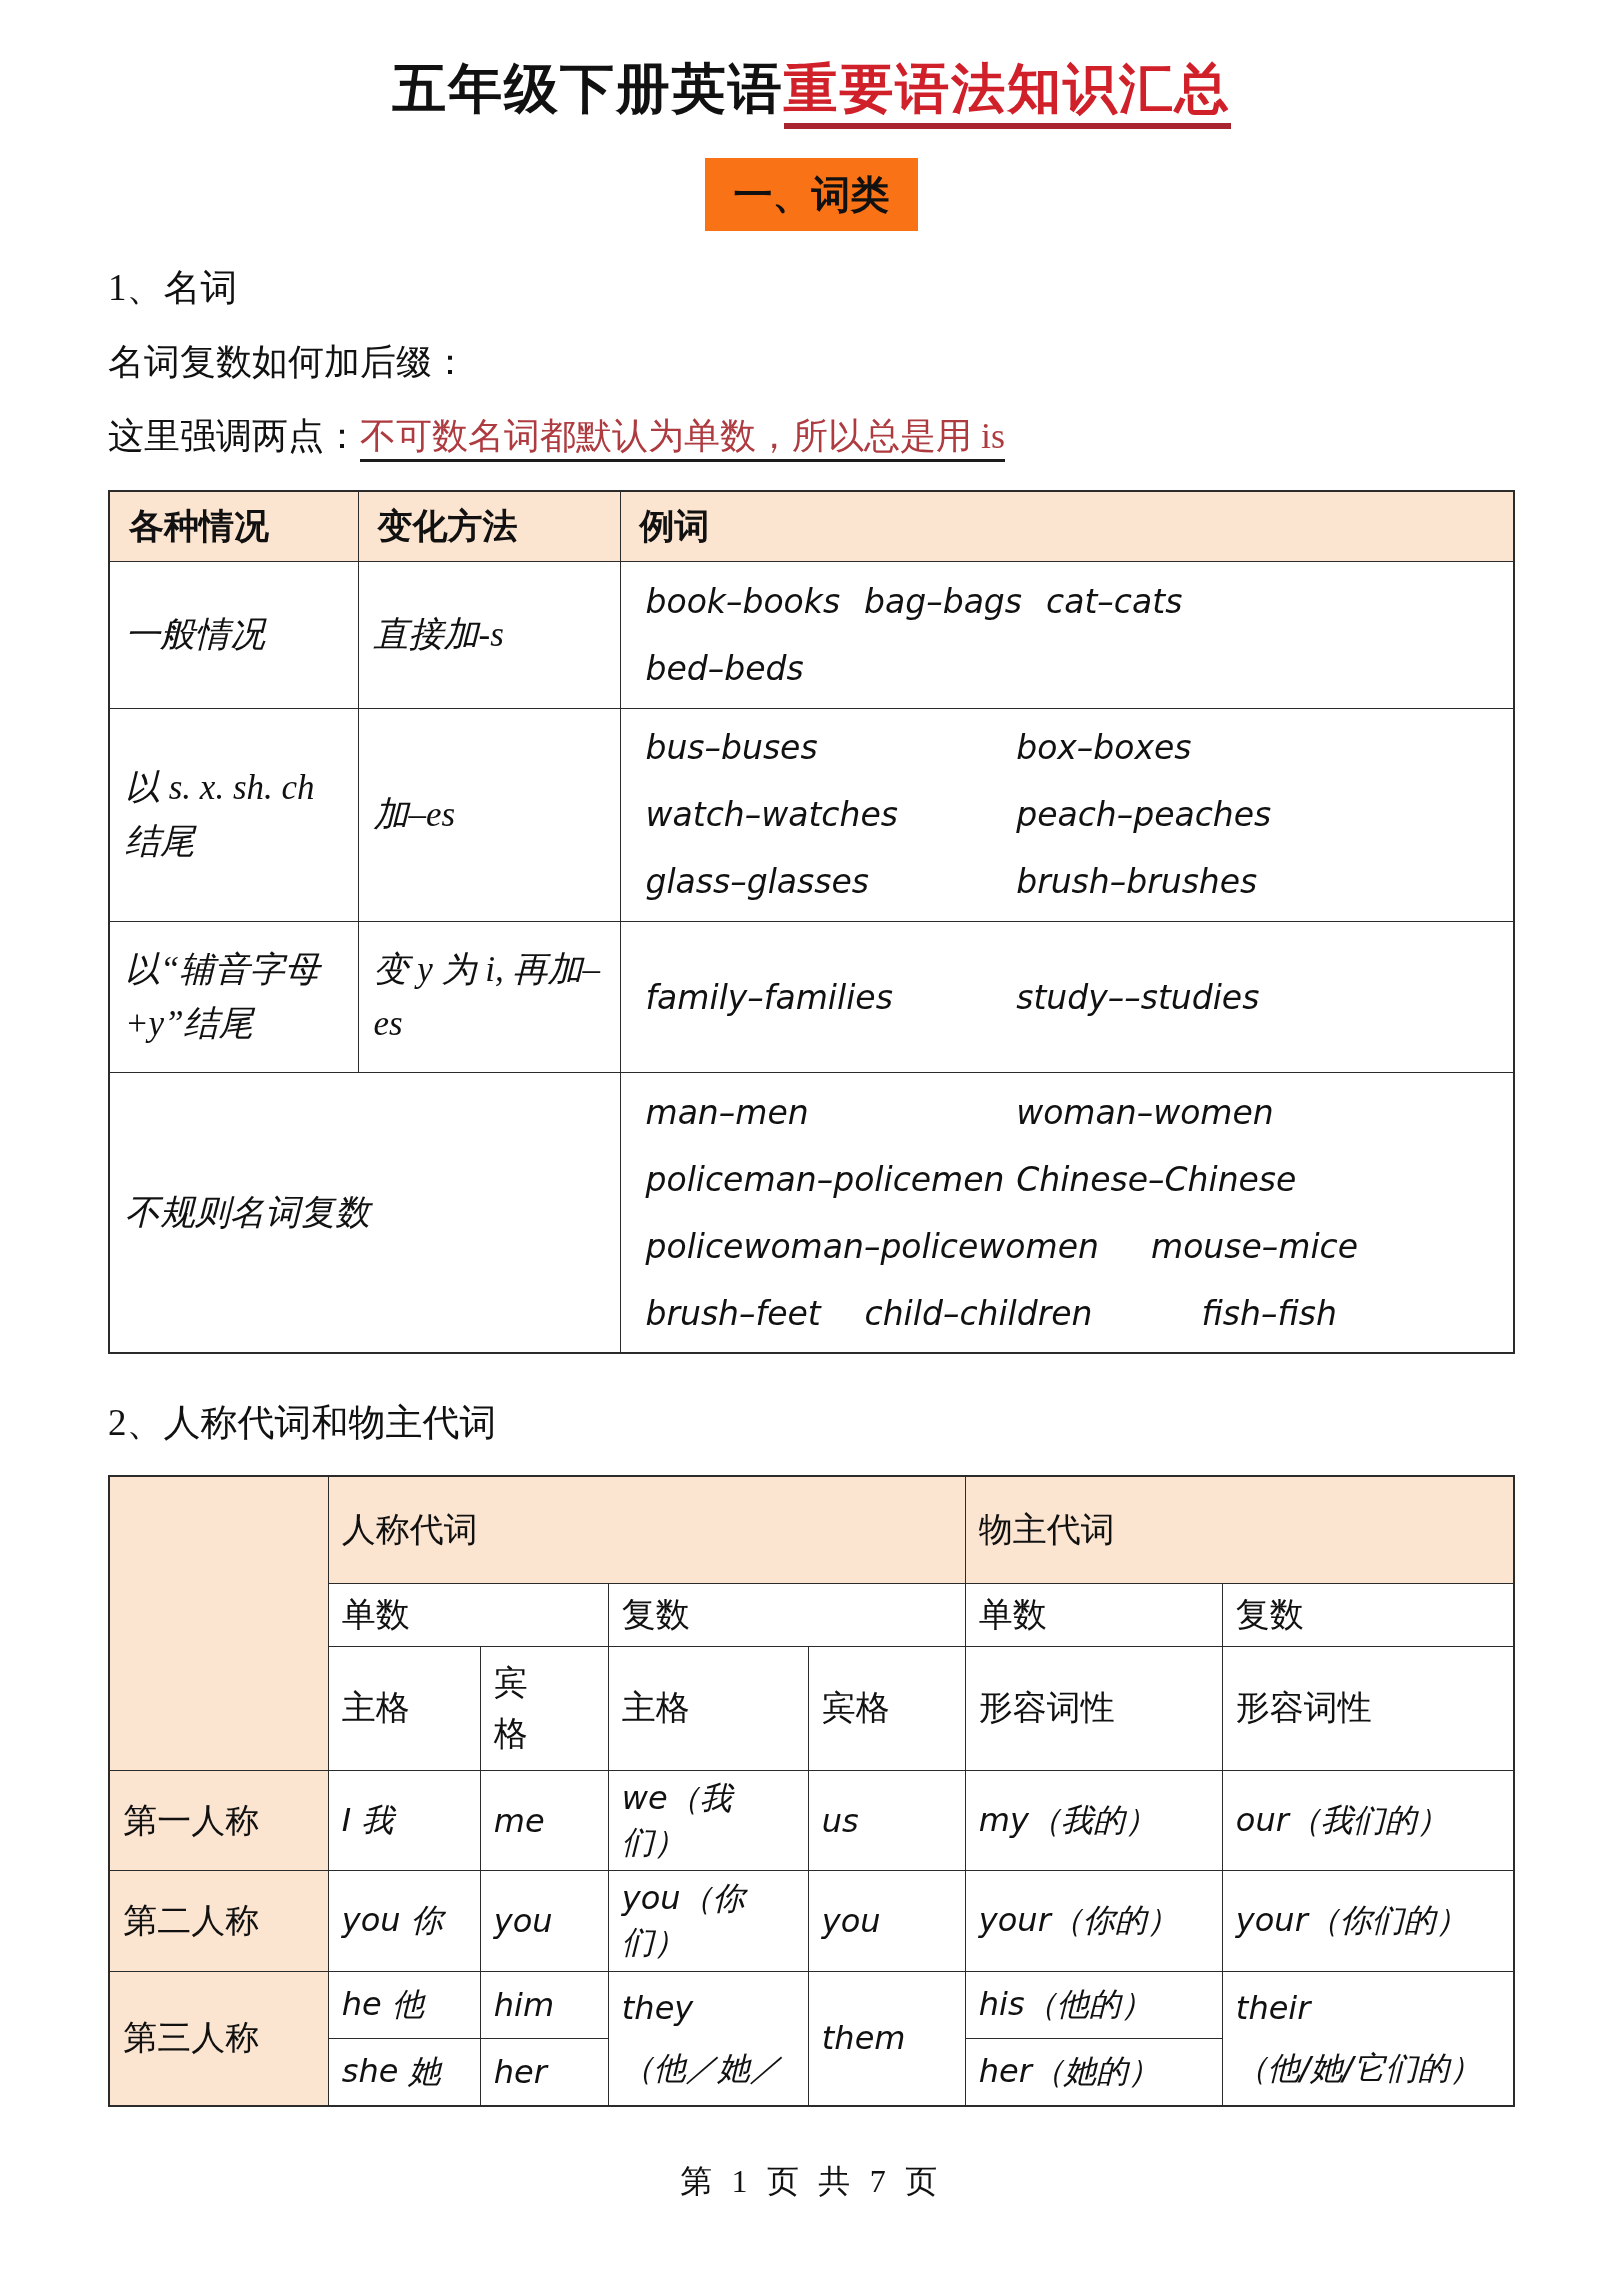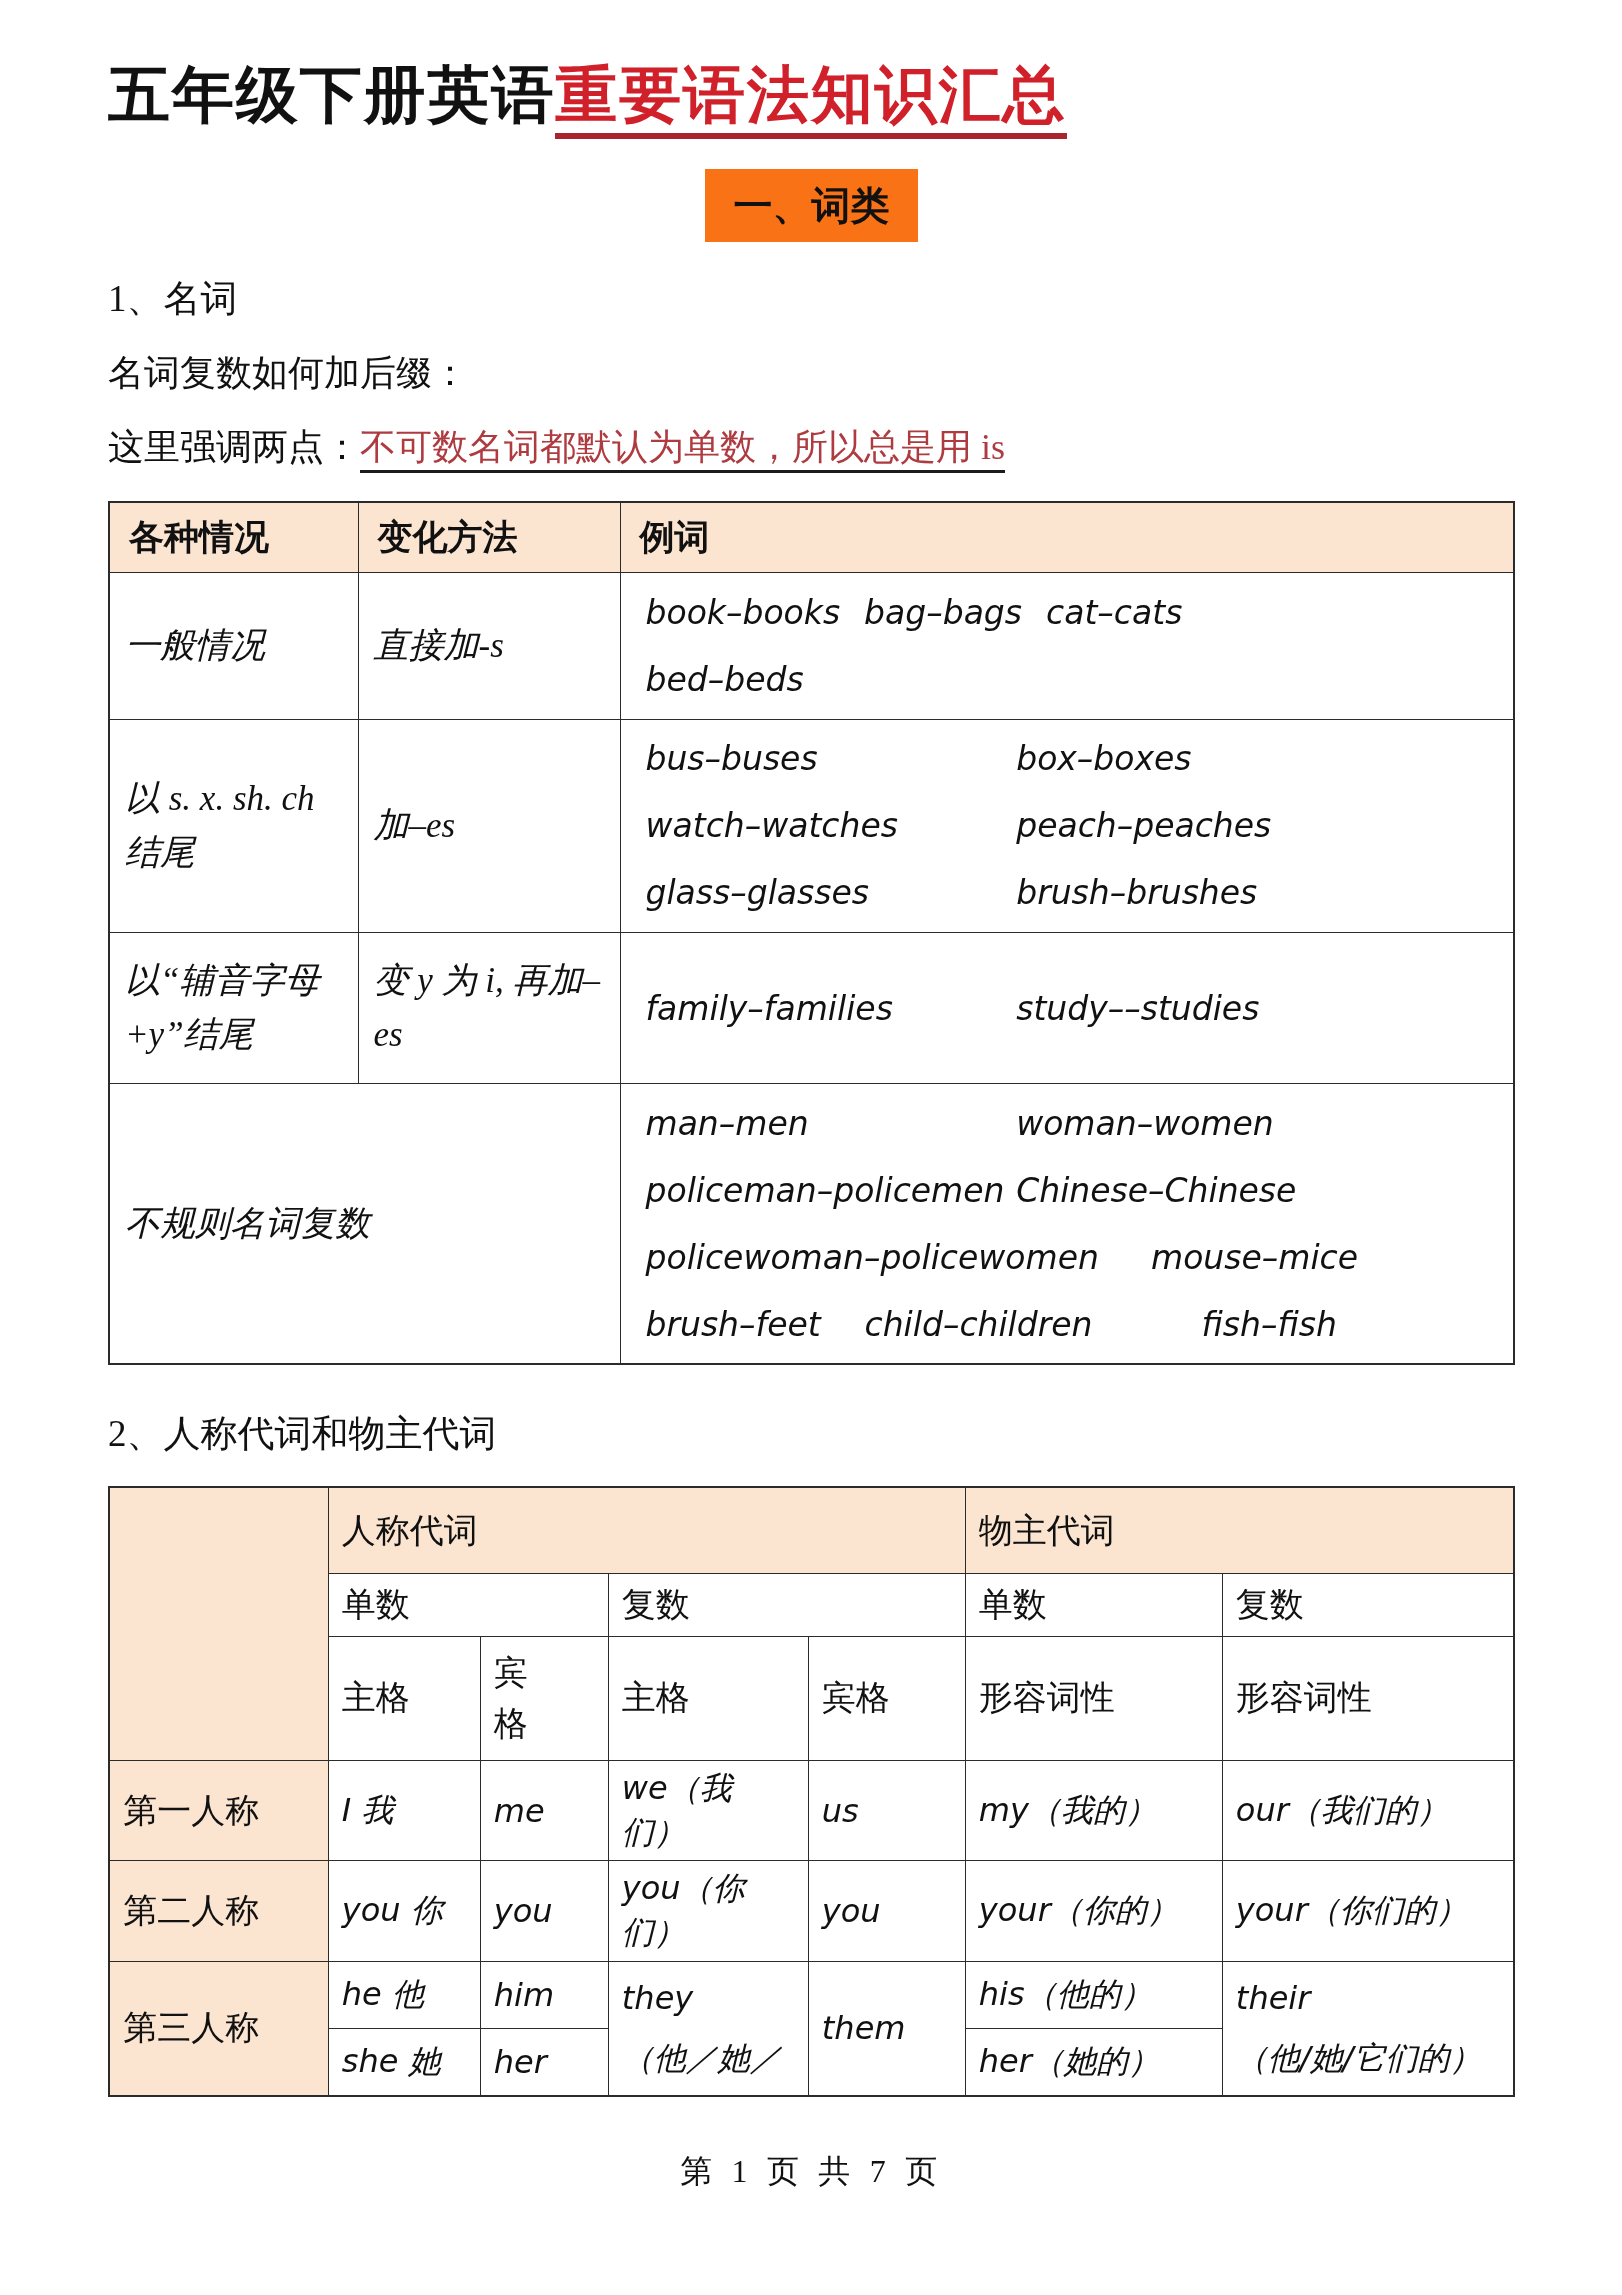--- a/index.html
+++ b/index.html
@@ -3,21 +3,21 @@
 <meta charset="utf-8">
 <style>
   html,body{margin:0;padding:0;background:#e8e8e8;}
   .page{
     width:1623px;height:2295px;background:#ffffff;position:relative;
     font-family:"Liberation Serif","DejaVu Serif",serif;color:#111;
     overflow:hidden;
   }
   .inner{padding:53px 108px 0 108px;}
   
-  .title{text-align:left;font-size:62px;font-weight:700;letter-spacing:1.9px;white-space:nowrap;}
+  .title{text-align:center;font-size:54px;font-weight:700;letter-spacing:1.9px;white-space:nowrap;}
   .title-red{color:#d0202a;border-bottom:6.7px solid #a8242e;padding-bottom:3.8px;}
   
   .badge-wrap{text-align:center;margin-top:32px;}
   .badge{display:inline-block;background:#f97316;font-size:39px;font-weight:700;padding:9.5px 28.5px;}
   
   .h2{font-size:37px;margin:32px 0 0 0;font-weight:400;}
   .pline{font-size:36px;margin:25px 0 0 0;font-weight:400;}
   .red-ul{color:#ae3b40;border-bottom:3.8px solid #1c1c1c;padding-bottom:2.9px;}
   
   table{border-collapse:collapse;table-layout:fixed;width:1405px;margin:0 auto;}
@@ -145,21 +145,21 @@
       <colgroup>
         <col style="width:219px">
           <col style="width:152px">
           <col style="width:128px">
         <col style="width:200px">
           <col style="width:157px">
           <col style="width:257px">
           <col style="width:292px">
       </colgroup>
       <tbody>
-          <tr style="height:86px">
+          <tr style="height:107px">
         <td class="peach" rowspan="3"></td>
         <td class="peach" colspan="4">人称代词</td>
         <td class="peach" colspan="2">物主代词</td>
       </tr>
       <tr style="height:63px">
         <td colspan="2">单数</td>
         <td colspan="2">复数</td>
         <td>单数</td>
         <td>复数</td>
       </tr>

